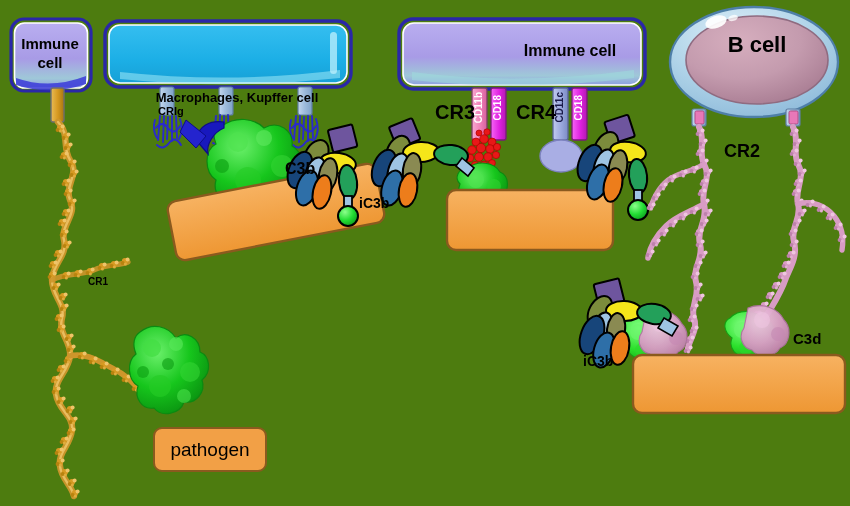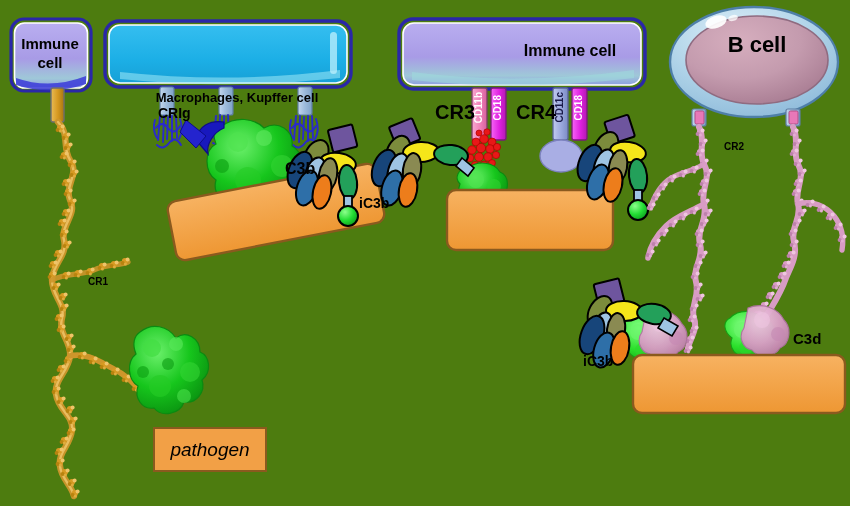--- a/index.html
+++ b/index.html
@@ -3,22 +3,22 @@
 <meta charset="utf-8">
 <style>
   html,body{margin:0;padding:0;background:#ffffff;}
   body{font-family:"Liberation Sans","DejaVu Sans",sans-serif;}
   #stage{position:relative;width:850px;height:506px;background:#4d7c0f;overflow:hidden;}
   #stage svg.layer{position:absolute;left:0;top:0;width:850px;height:506px;}
   .lbl{position:absolute;font-weight:bold;color:#000;white-space:nowrap;}
   .vlbl{position:absolute;font-weight:bold;color:#fff;white-space:nowrap;
         writing-mode:vertical-rl;transform:rotate(180deg);letter-spacing:0px;}
   .celltext{position:absolute;font-weight:bold;color:#000;text-align:center;white-space:nowrap;}
-  .pathogen-box{position:absolute;background:#F2A046;border:2px solid #8A5A1E;border-radius:0;
-                display:flex;align-items:center;justify-content:center;color:#000;font-size:19px;font-style:italic;}
+  .pathogen-box{position:absolute;background:#F2A046;border:2px solid #8A5A1E;border-radius:9px;
+                display:flex;align-items:center;justify-content:center;color:#000;font-size:19px;}
 </style>
 </head>
 <body>
 
 <div id="stage">
 
   <svg class="layer" viewBox="0 0 850 506">
     <defs>
       <linearGradient id="gradImmune" x1="0" y1="0" x2="0" y2="1">
         <stop offset="0%" stop-color="#B9AEF0"></stop>
@@ -465,27 +465,27 @@
   </div>
 
   <div class="celltext" style="left:109px;top:45px;width:256px;font-size:13px;margin-top:45px;">Macrophages, Kupffer cell</div>
 
   <div class="celltext" style="left:403px;top:42px;width:238px;font-size:16px;margin-left:48px;">Immune cell</div>
 
   <div class="celltext" style="left:714px;top:32px;width:86px;font-size:22px;">B cell</div>
 
   <div class="lbl" style="left:88px;top:276px;font-size:10px;">CR1</div>
 
-  <div class="lbl" style="left:158px;top:105px;font-size:14px;text-align:right;">CRIg</div>
+  <div class="lbl" style="left:158px;top:105px;font-size:11px;text-align:right;">CRIg</div>
 
   <div class="lbl" style="left:435px;top:101px;font-size:20px;">CR3</div>
 
   <div class="lbl" style="left:516px;top:101px;font-size:20px;">CR4</div>
 
-  <div class="lbl" style="left:724px;top:141px;font-size:10px;">CR2</div>
+  <div class="lbl" style="left:724px;top:141px;font-size:18px;">CR2</div>
 
   <div class="vlbl" style="left:473px;top:92px;font-size:10px;">CD11b</div>
   <div class="vlbl" style="left:492px;top:95px;font-size:10px;">CD18</div>
   <div class="vlbl" style="left:554px;top:92px;font-size:10px;color:#1A1A4A;">CD11c</div>
   <div class="vlbl" style="left:573px;top:95px;font-size:10px;">CD18</div>
 
   <div class="lbl" style="left:241px;top:160px;font-size:16px;margin-left:44px;">C3b</div>
   <div class="lbl" style="left:359px;top:195px;font-size:14px;">iC3b</div>
   <div class="lbl" style="left:583px;top:353px;font-size:14px;">iC3b</div>
   <div class="lbl" style="left:793px;top:330px;font-size:15px;">C3d</div>

